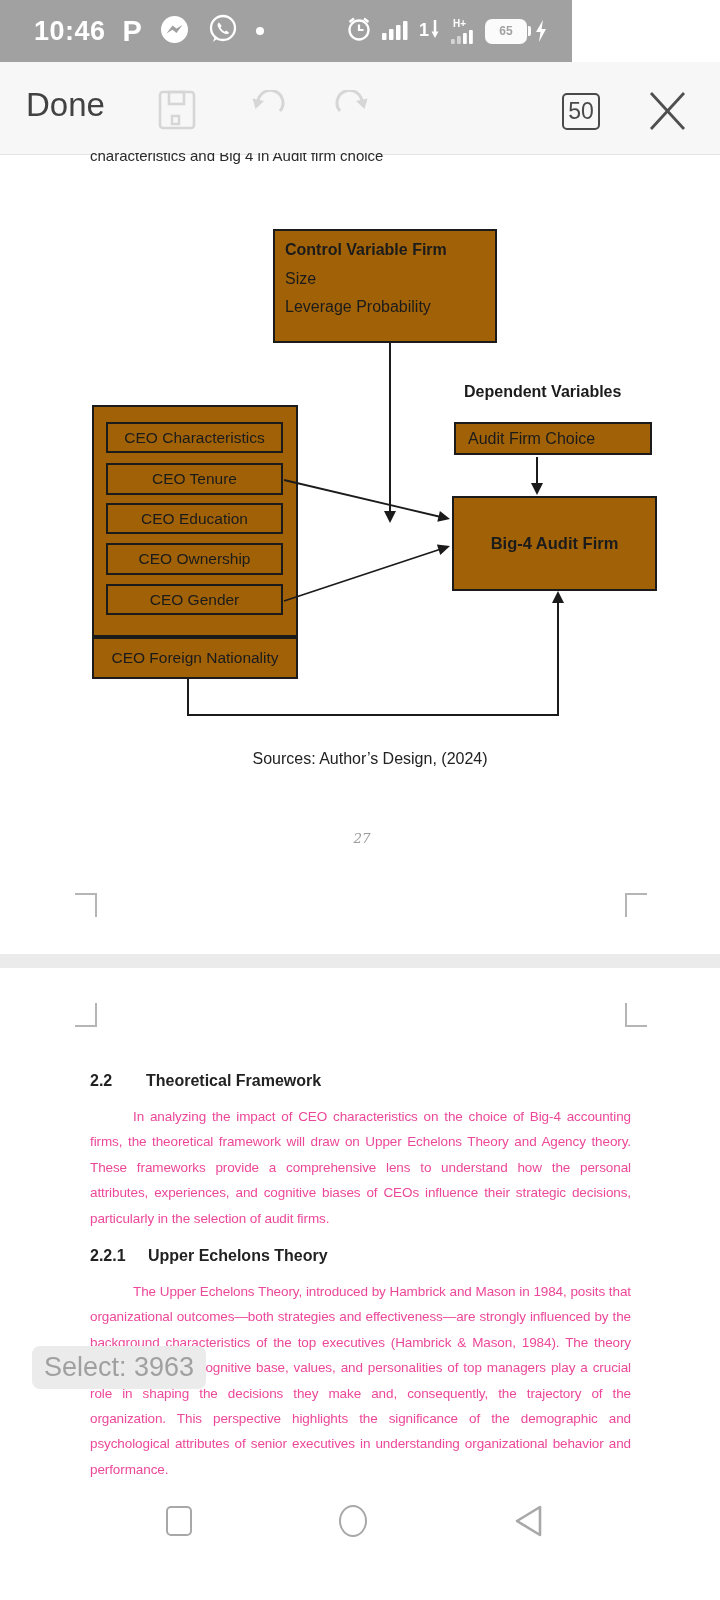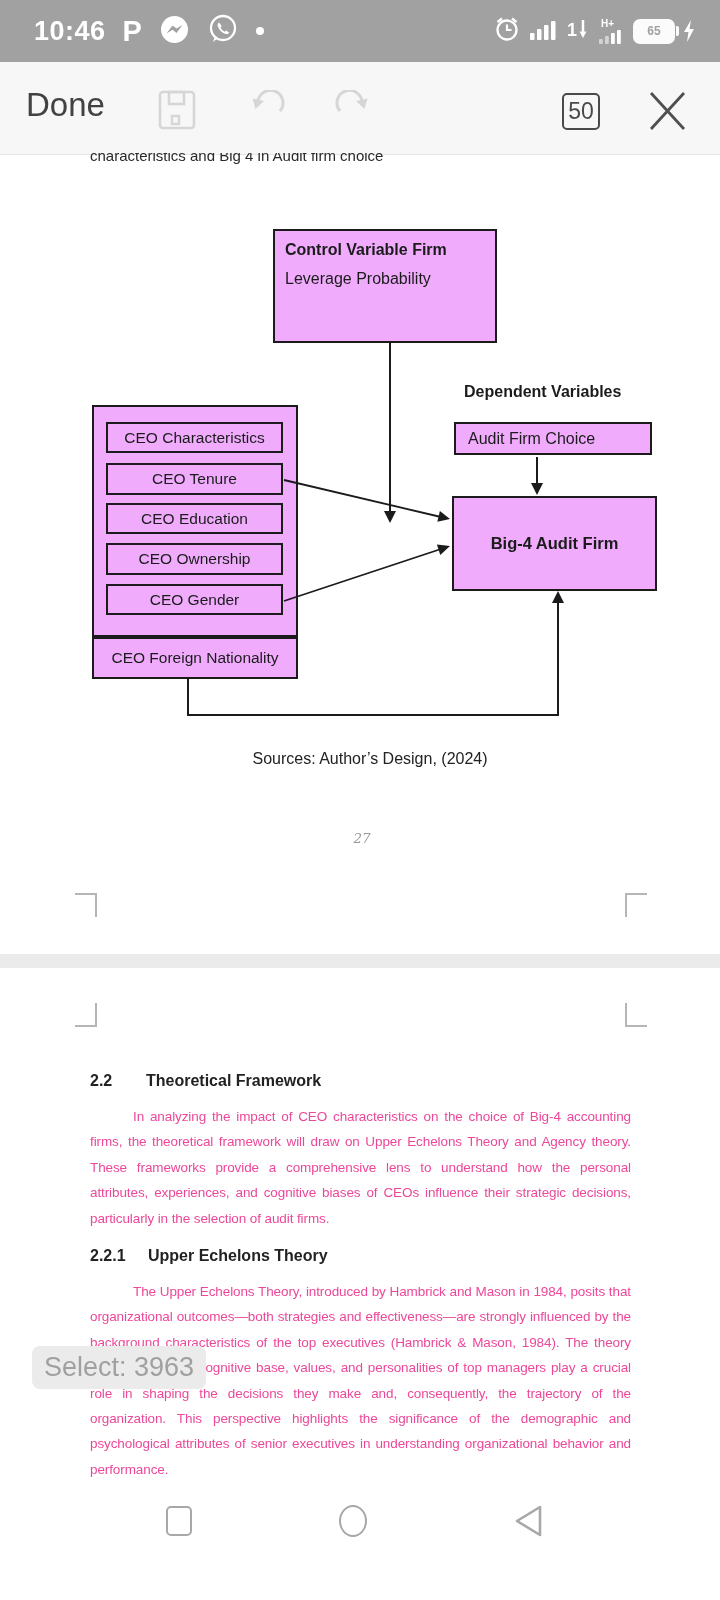--- a/index.html
+++ b/index.html
@@ -1,20 +1,20 @@
 <!DOCTYPE html>
 <html><head>
 <meta charset="utf-8">
 <style>
   * { margin:0; padding:0; box-sizing:border-box; }
   html,body { width:720px; height:1600px; }
   body { font-family:"Liberation Sans", sans-serif; background:#ffffff; position:relative; overflow:hidden; }
 
   
-  .statusbar { position:absolute; top:0; left:0; width:720px; height:62px; background:#a1a1a1;
+  .statusbar { position:absolute; top:0; left:0; width:572px; height:62px; background:#a1a1a1;
     display:flex; align-items:center; justify-content:space-between; padding:0 24px 0 34px; color:#fff; }
   .sb-left, .sb-right { display:flex; align-items:center; }
   .sb-left { gap:17px; }
   .sb-right { gap:9px; }
   .sb-time { font-size:27px; font-weight:600; letter-spacing:.5px; }
   .sb-p { font-size:29px; font-weight:700; }
   .sb-dot { width:8px; height:8px; border-radius:50%; background:#fff; }
   .hplus-wrap { display:flex; flex-direction:column; align-items:flex-start; line-height:1; }
   .hplus-label { font-size:10px; font-weight:700; margin-left:2px; }
   .battery { width:42px; height:25px; background:#fbfbfb; border-radius:7px; display:flex;
@@ -30,21 +30,21 @@
   .tb-redo { position:absolute; left:334px; top:28px; }
   .tb-fontsize { position:absolute; left:562px; top:31px; width:38px; height:37px;
     border:2.5px solid #4a4a4a; border-radius:5px; display:flex; align-items:center; justify-content:center;
     font-size:23px; color:#4a4a4a; background:#f7f7f7; }
   .tb-close { position:absolute; left:648px; top:27px; }
 
   
   .clip-line { position:absolute; top:153px; left:90px; width:560px; height:11px; overflow:hidden; }
   .clip-line span { display:block; margin-top:-6px; font-size:15px; color:#2a2a2a; }
 
-  .dbox { position:absolute; border:2px solid #1b1b1b; background:#f0abfc; color:#1b1b1b; }
+  .dbox { position:absolute; border:2px solid #1b1b1b; background:#a16207; color:#1b1b1b; }
   .control-box { left:273px; top:229px; width:224px; height:114px; padding:5px 0 0 10px; font-size:16px; line-height:28.5px; }
   .control-title { font-weight:700; }
   .dep-label { position:absolute; left:464px; top:383px; font-size:16px; font-weight:700; color:#1b1b1b; }
   .audit-box { left:454px; top:422px; width:198px; height:33px; display:flex; align-items:center; padding-left:12px; font-size:16px; }
   .big4-box { left:452px; top:496px; width:205px; height:95px; border-width:2.5px; display:flex;
     align-items:center; justify-content:center; font-size:16.5px; font-weight:700; }
   .outer-box { left:92px; top:405px; width:206px; height:232px; }
   .foreign-box { left:92px; top:637px; width:206px; height:42px; display:flex; align-items:center; justify-content:center; font-size:15.5px; }
   .ceo-box { left:106px; width:177px; height:31px; display:flex; align-items:center; justify-content:center; font-size:15.5px; }
   .arrows { position:absolute; top:0; left:0; pointer-events:none; }
@@ -181,20 +181,21 @@
   </span>
 </div>
 
 <div class="clip-line">
   <span>characteristics and Big 4 in Audit firm choice</span>
 </div>
 
 <div>
   <div class="dbox control-box">
     <div class="control-title">Control Variable Firm</div>
+    <div>Size</div>
     <div>Leverage Probability</div>
   </div>
 
   <div class="dep-label">Dependent Variables</div>
 
   <div class="dbox audit-box">
     <span>Audit Firm Choice</span>
   </div>
 
   <div class="dbox big4-box">

